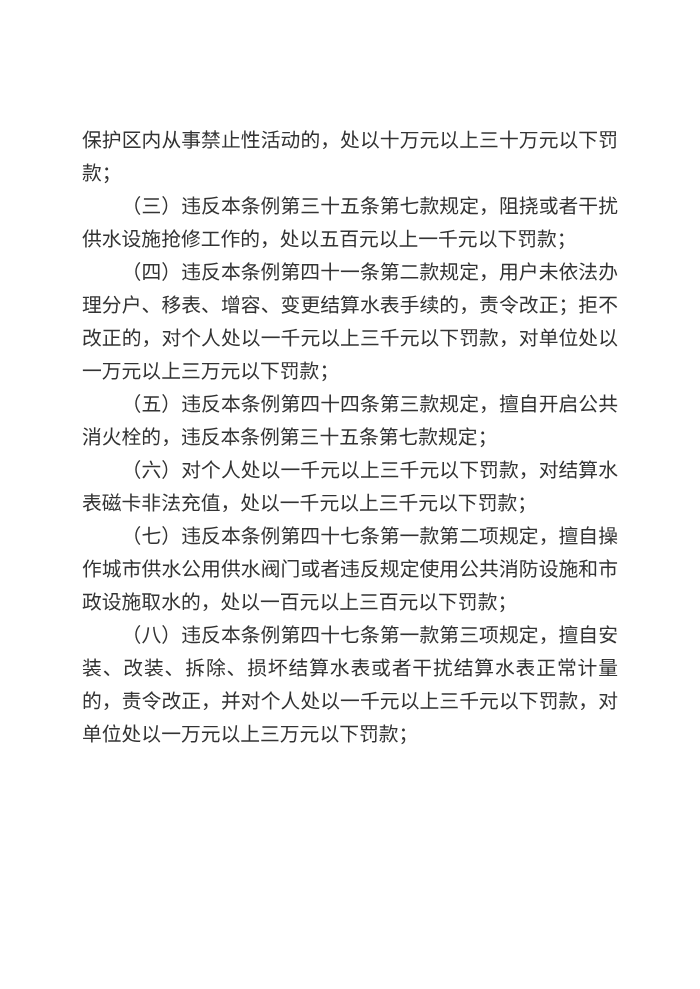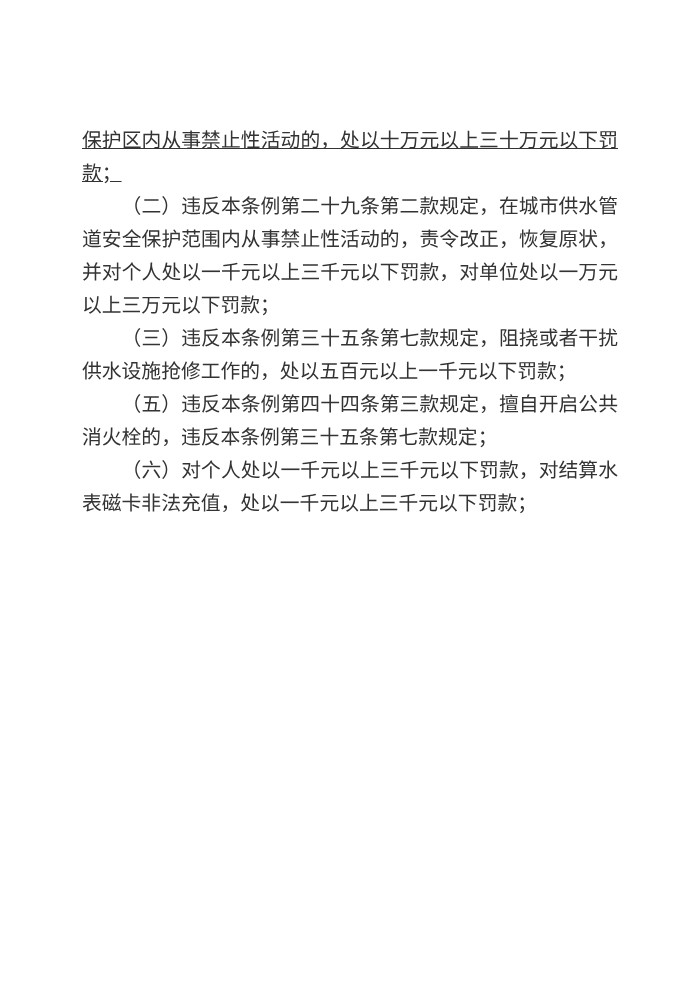--- a/index.html
+++ b/index.html
@@ -27,27 +27,28 @@
       font-size: 19.8px;
       line-height: 33px;
       color: #333333;
       text-align: justify;
       text-justify: inter-ideograph;
       text-indent: 2em;
       letter-spacing: 0;
     }
     p.para.no-indent {
       text-indent: 0;
-      text-decoration: underline;
     }
   </style>
 </head>
 <body>
 
 <div class="page">
   <div class="content">
     <p class="para no-indent">保护区内从事禁止性活动的，处以十万元以上三十万元以下罚款；</p>
-    <p class="para">（二）违反本条例第二十九条第二款规定，在城市供水管道安全保护范围内从事禁止性活动的，责令改正，恢复原状，并对个人处以一千元以上三千元以下罚款，对单位处以一万元以上三万元以下罚款；</p>
     <p class="para">（三）违反本条例第三十五条第七款规定，阻挠或者干扰供水设施抢修工作的，处以五百元以上一千元以下罚款；</p>
+    <p class="para">（四）违反本条例第四十一条第二款规定，用户未依法办理分户、移表、增容、变更结算水表手续的，责令改正；拒不改正的，对个人处以一千元以上三千元以下罚款，对单位处以一万元以上三万元以下罚款；</p>
     <p class="para">（五）违反本条例第四十四条第三款规定，擅自开启公共消火栓的，违反本条例第三十五条第七款规定；</p>
     <p class="para">（六）对个人处以一千元以上三千元以下罚款，对结算水表磁卡非法充值，处以一千元以上三千元以下罚款；</p>
+    <p class="para">（七）违反本条例第四十七条第一款第二项规定，擅自操作城市供水公用供水阀门或者违反规定使用公共消防设施和市政设施取水的，处以一百元以上三百元以下罚款；</p>
+    <p class="para">（八）违反本条例第四十七条第一款第三项规定，擅自安装、改装、拆除、损坏结算水表或者干扰结算水表正常计量的，责令改正，并对个人处以一千元以上三千元以下罚款，对单位处以一万元以上三万元以下罚款；</p>
   </div>
 </div>
 
 </body></html>

